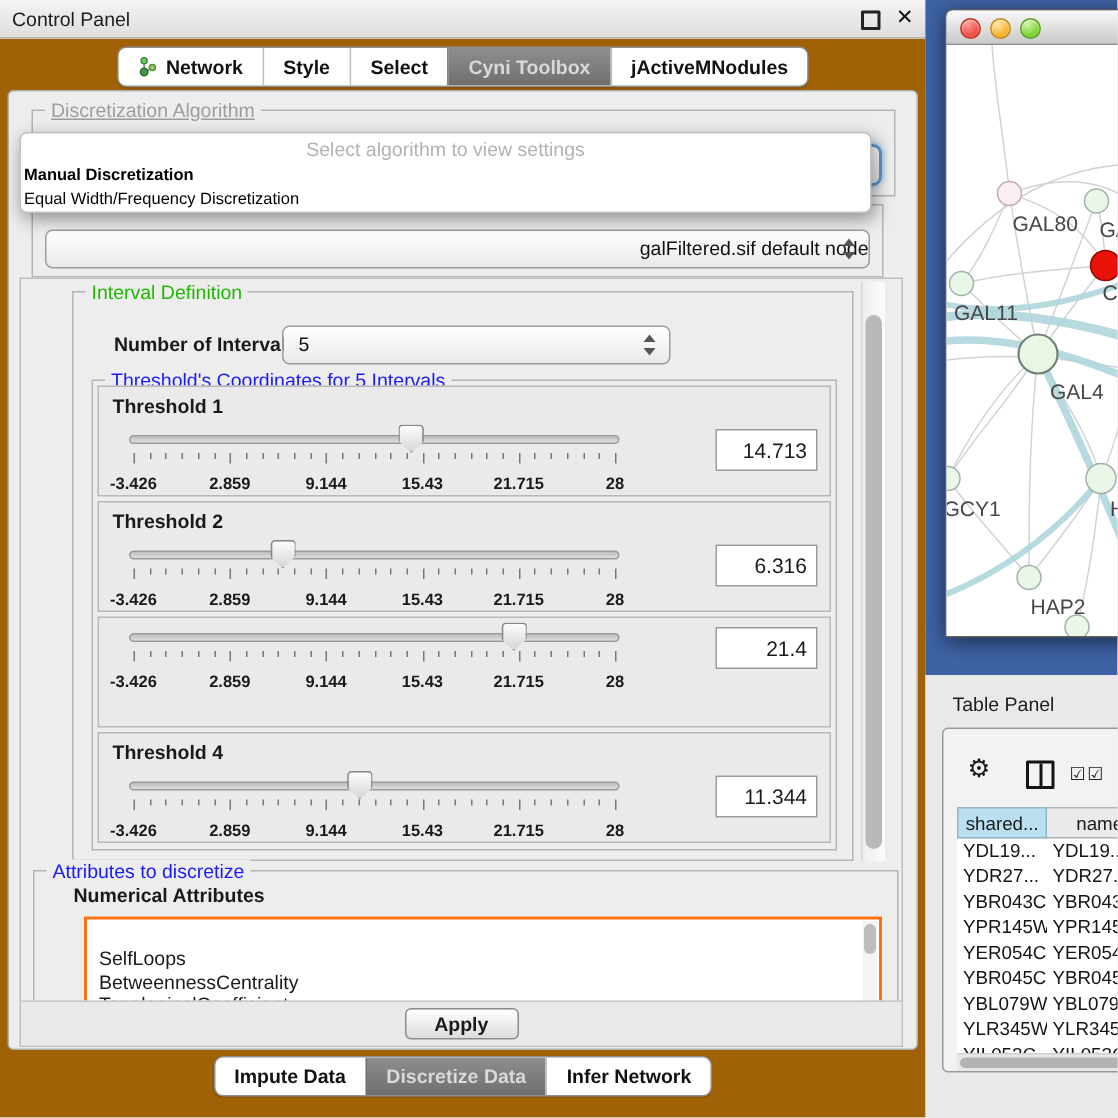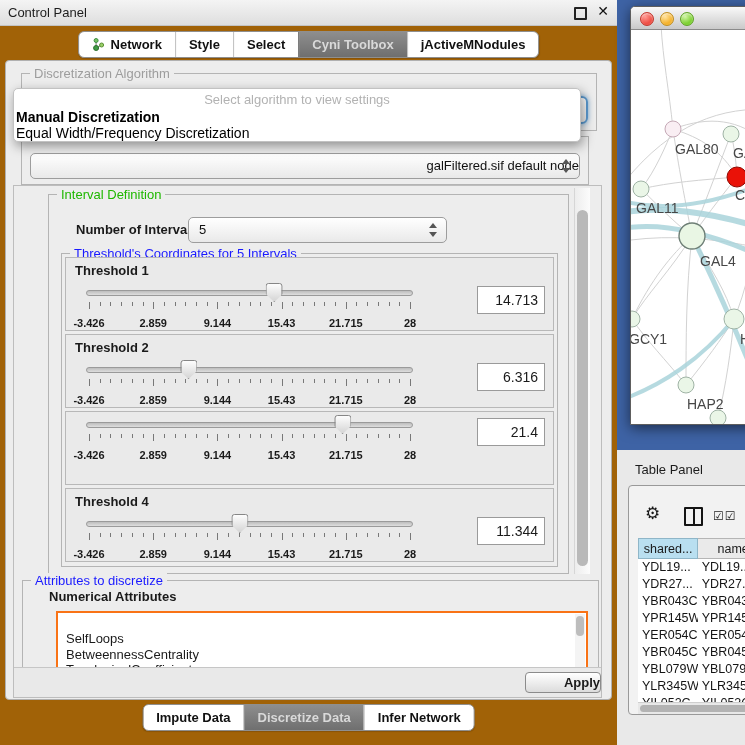--- a/index.html
+++ b/index.html
@@ -21,37 +21,37 @@
   .seg:first-child{border-left:none;}
   .seg.sel{background:linear-gradient(#8e8e8e,#6f6f6f);color:#d9d9d9;border-left-color:#6f6f6f;}
   .neticon{display:inline-block;margin-right:6px;line-height:0;}
   #top-tabs{top:31px;}
   #bottom-tabs{top:704px;}
   
   #main-panel{position:absolute;left:5px;top:60px;width:605px;height:638px;background:#ededed;
               border:1px solid #b0b0b0;border-radius:4px;}
   .group{position:absolute;border:1px solid #b4b4b4;}
   .group-title{position:absolute;top:-8px;left:8px;background:#ededed;padding:0 4px;font-size:13px;white-space:nowrap;}
-  .gt-dim{color:#9d9d9d;}
+  .gt-dim{color:#9d9d9d;text-decoration:underline;}
   .gt-green{color:#1fb800;}
   .gt-blue{color:#1a1aff;}
   
   .combo{position:absolute;height:24px;background:linear-gradient(#ffffff,#e9e9e9);border:1px solid #9d9d9d;
          border-radius:5px;font-size:13px;line-height:24px;padding-left:10px;color:#111;}
   .combo .spin{position:absolute;right:9px;top:4px;width:9px;height:16px;}
   .combo .spin .up{position:absolute;left:1px;top:1px;width:0;height:0;border-left:4px solid transparent;
          border-right:4px solid transparent;border-bottom:5px solid #555;}
   .combo .spin .dn{position:absolute;left:1px;bottom:1px;width:0;height:0;border-left:4px solid transparent;
          border-right:4px solid transparent;border-top:5px solid #555;}
   #algo-combo{left:8px;right:8px;top:22px;border:2px solid #5b9ad0;box-shadow:0 0 5px #7ab3e0;border-radius:6px;}
   
   #algo-popup{position:absolute;left:7px;top:27px;width:566px;height:52px;background:#fff;
               border:1px solid #c2c2c2;border-radius:5px;box-shadow:2px 4px 12px rgba(0,0,0,.4);z-index:30;}
   .popup-hint{text-align:center;font-size:13px;color:#b2b2b2;padding-top:3px;height:17px;}
-  .popup-opt{font-size:14px;height:16px;line-height:16px;padding-left:2px;color:#000;white-space:nowrap;}
+  .popup-opt{font-size:11px;height:16px;line-height:16px;padding-left:2px;color:#000;white-space:nowrap;}
   .popup-opt.hl{font-weight:bold;}
   
   #content-pane{position:absolute;left:7px;top:124px;width:587px;height:511px;border:1px solid #bdbdbd;
                 background:#ededed;}
   
   .vscroll{position:absolute;top:2px;right:11px;width:15px;height:386px;
            background:linear-gradient(90deg,#ededed,#fcfcfc);border-left:1px solid #d6d6d6;}
   .vscroll .vthumb{position:absolute;left:2px;right:2px;top:22px;bottom:8px;background:#b9b9b9;border-radius:6px;}
   
   #interval-group{left:34px;top:8px;width:519px;height:378px;}
@@ -79,21 +79,21 @@
   
   #attr-group{left:8px;top:394px;width:575px;height:88px;border-color:#b4b4b4;}
   .attr-label{position:absolute;left:26px;top:8px;font-size:13px;font-weight:bold;}
   #attr-list{position:absolute;left:33px;right:10px;top:30px;height:54px;background:#fff;
              border:2px solid #f97316;overflow:hidden;padding-top:18px;}
   .attr-item{font-size:13px;line-height:15.5px;padding-left:8px;white-space:nowrap;}
   .list-scroll{position:absolute;right:1px;top:1px;bottom:1px;width:10px;background:#f4f4f4;}
   .list-scroll .vthumb2{position:absolute;left:1px;right:1px;top:2px;height:20px;background:#bdbdbd;border-radius:5px;}
   
   #apply-row{position:absolute;left:0;right:0;bottom:0;height:29px;border-top:1px solid #c6c6c6;
-             background:#e9e9e9;text-align:right;}
+             background:#e9e9e9;text-align:center;}
   #apply-btn{display:inline-block;margin-top:4px;width:74px;height:19px;line-height:19px;font-size:13px;font-weight:bold;
              background:linear-gradient(#ffffff,#dcdcdc);border:1px solid #8b8b8b;border-radius:4px;}
   
   #desktop{position:absolute;left:617px;top:0;width:128px;height:450px;background:#3e63a5;}
   #net-window{position:absolute;left:13px;top:6px;width:140px;height:417px;background:#fff;
               border:1px solid #5e5e5e;border-radius:5px 5px 0 0;box-shadow:0 3px 14px rgba(0,0,0,.55);overflow:hidden;}
   .mac-titlebar{position:absolute;left:0;top:0;right:0;height:22px;background:linear-gradient(#f9f9f9,#c9c9c9);
                 border-bottom:1px solid #8a8a8a;}
   .traffic{position:absolute;top:5px;width:12px;height:12px;border-radius:50%;box-shadow:inset 0 1px 2px rgba(255,255,255,.7);}
   .tl-red{left:9px;background:radial-gradient(circle at 35% 30%,#ff9b94,#ef4f45 60%);border:1px solid #c1352c;}

